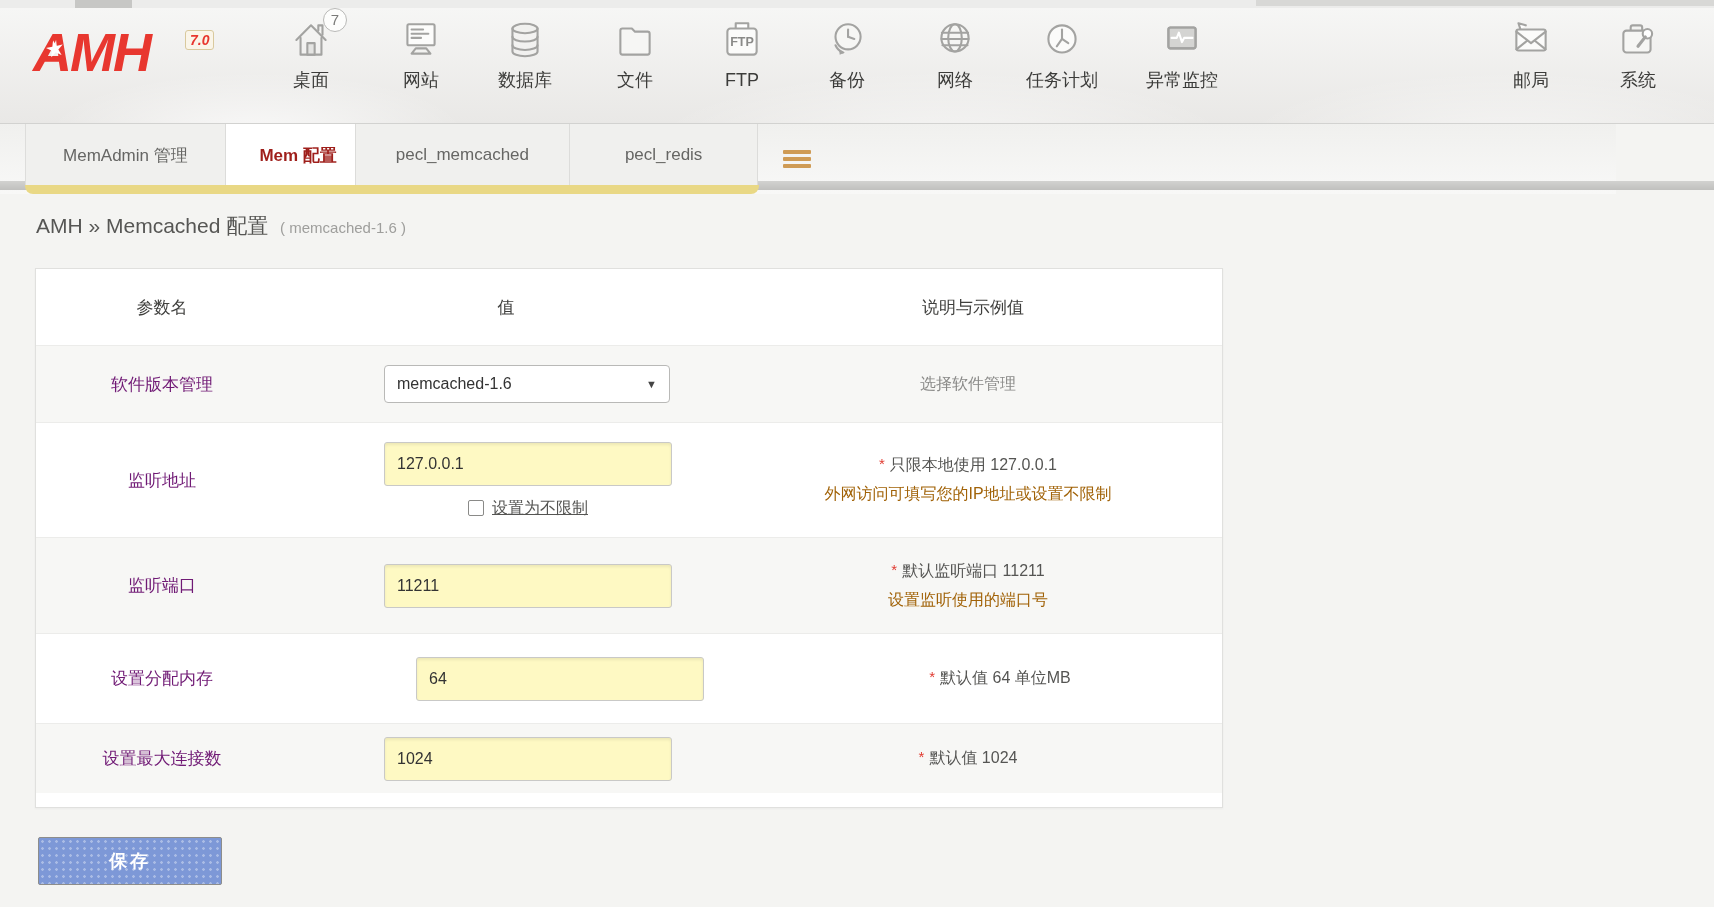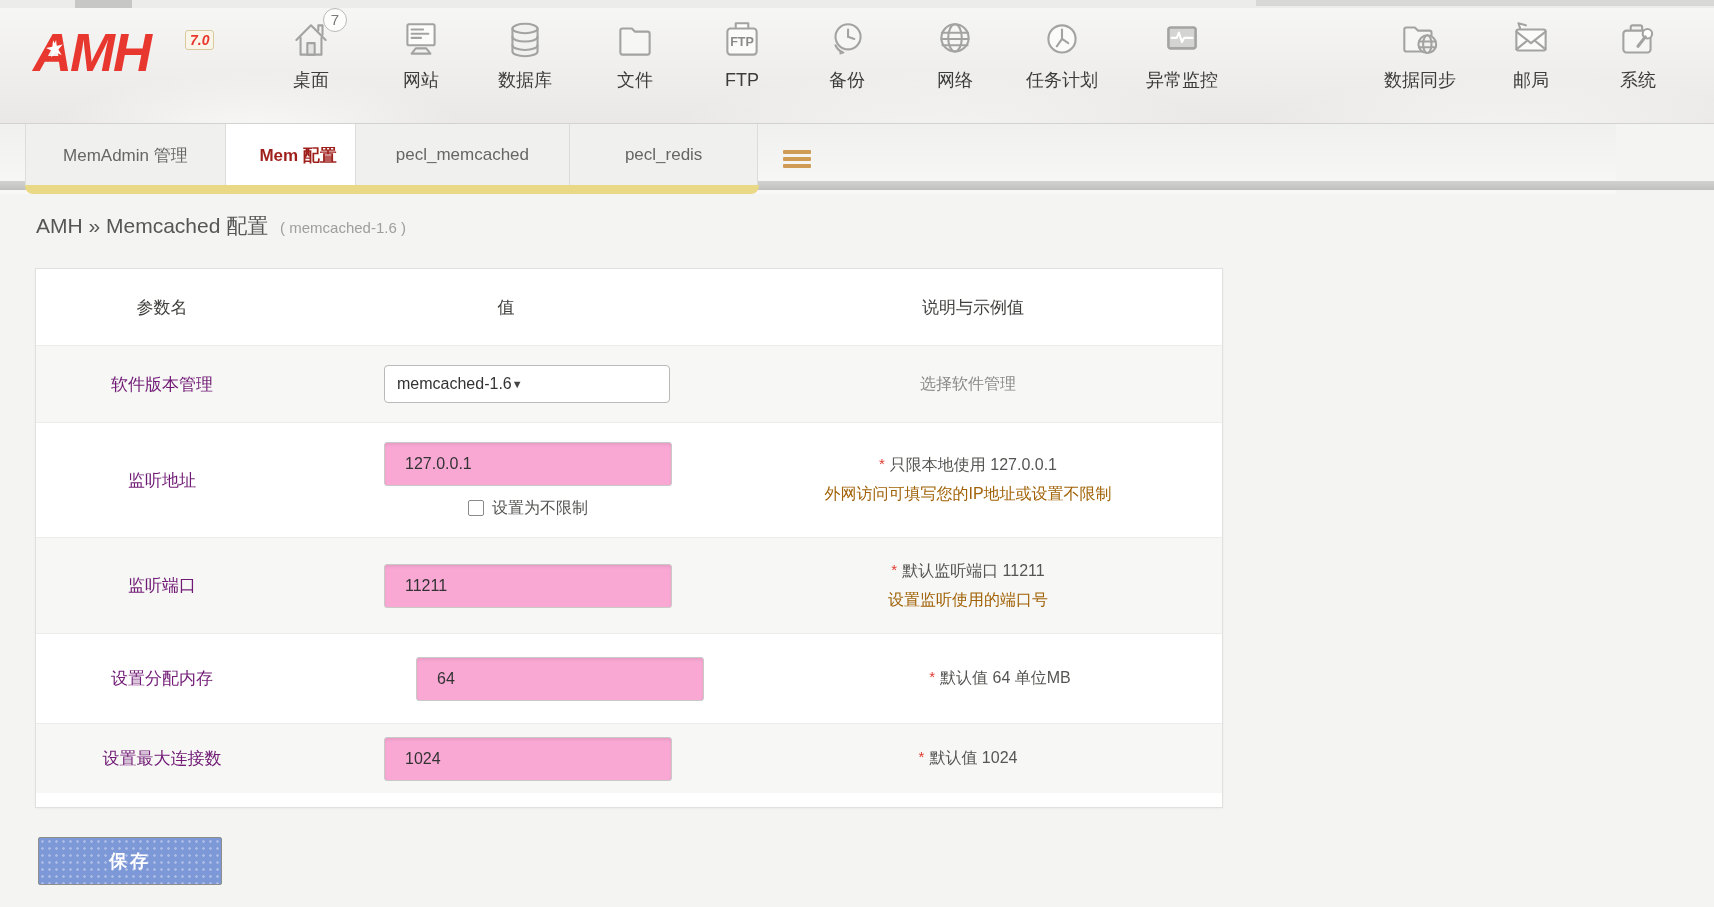--- a/index.html
+++ b/index.html
@@ -61,29 +61,29 @@
   .row + .row{border-top:1px solid #ececea;}
   .row .param{text-align:center;font-size:17px;color:#701a75;}
   .row .valcell{padding-left:96px;}
   .row .desccell{text-align:center;font-size:16px;color:#555553;padding-right:10px;}
   .desc2{color:#a16207;margin-top:8px;font-size:16px;}
   .req{color:#e0392f;margin-right:5px;font-size:15px;vertical-align:1px;}
   .muted{color:#8a8a88;}
   #hdr{height:76px;}
   #hdr div{font-size:17px;color:#3f3f3d;text-align:center;}
   #row1{height:77px;} #row2{height:115px;} #row3{height:96px;} #row4{height:90px;gap:32px;} #row5{height:70px;}
-  .tinput{width:288px;height:44px;border:1px solid #c9c9c7;border-radius:3px;background:#f9a8d4;
-    box-shadow:inset 0 2px 3px rgba(0,0,0,.07);padding:0 20px;font-size:16px;color:#333;outline:none;}
+  .tinput{width:288px;height:44px;border:1px solid #c9c9c7;border-radius:3px;background:#fef9c3;
+    box-shadow:inset 0 2px 3px rgba(0,0,0,.07);padding:0 12px;font-size:16px;color:#333;outline:none;}
   .selectbox{width:286px;height:38px;border:1px solid #b9b9b7;border-radius:4px;background:#fff;
-    display:flex;align-items:center;padding:5px 12px;cursor:pointer;}
+    display:flex;align-items:center;justify-content:space-between;padding:5px 12px;cursor:pointer;}
   .selectbox .sval{font-size:16px;color:#333;}
   .selectbox .chev{font-size:11px;color:#444;}
   .cbline{width:288px;margin-top:12px;display:flex;align-items:center;justify-content:center;}
   .cbbox{width:16px;height:16px;border:1px solid #8a8a88;border-radius:2px;background:#fff;cursor:pointer;}
-  .cblabel{margin-left:8px;font-size:16px;color:#555553;}
+  .cblabel{margin-left:8px;font-size:16px;color:#555553;text-decoration:underline;}
 
   
   #savebtn{position:absolute;left:38px;top:837px;width:184px;height:48px;
     background-color:#7d98d7;
     background-image:radial-gradient(rgba(255,255,255,.35) 1px, transparent 1.6px);
     background-size:7px 7px;
     border:1px solid #8d8d8b;border-radius:2px;color:#fff;font-size:18px;font-weight:bold;
     letter-spacing:3px;cursor:pointer;}
 </style>
 </head>
@@ -199,32 +199,20 @@
         <svg width="46" height="46" viewBox="0 0 44 44" class="licon">
           <rect x="9" y="10" width="26" height="20" rx="2" fill="#d4d4d2"></rect>
           <polyline points="12,20 17,20 19,15 22,24 24,20 32,20" stroke="#ffffff"></polyline>
           <rect x="9" y="10" width="26" height="20" rx="2" fill="none"></rect>
         </svg>
       </div>
       <div class="lbl">异常监控</div>
     </div>
 
 
-    <div class="nav-item" style="left:1420px">
-      <div class="ic">
-        <svg width="46" height="46" viewBox="0 0 44 44" class="licon">
-          <path d="M7 12 a2 2 0 0 1 2 -2 h8 l3 3 h11 a2 2 0 0 1 2 2 v16 a2 2 0 0 1 -2 2 H9 a2 2 0 0 1 -2 -2 z" fill="#f6f6f4"></path>
-          <circle cx="29" cy="26" r="8.5" fill="#f2f2f0"></circle>
-          <ellipse cx="29" cy="26" rx="4" ry="8.5"></ellipse>
-          <line x1="21" y1="23.5" x2="37" y2="23.5"></line>
-            <line x1="21" y1="29" x2="37" y2="29"></line>
-        </svg>
-      </div>
-      <div class="lbl">数据同步</div>
-    </div>
 
     <div class="nav-item" style="left:1638px">
       <div class="ic">
         <svg width="46" height="46" viewBox="0 0 44 44" class="licon">
           <path d="M15 13 v-3 a2 2 0 0 1 2 -2 h7 a2 2 0 0 1 2 2 v3" fill="#f2f2f0"></path>
           <rect x="8" y="13" width="26" height="21" rx="3" fill="#f6f6f4"></rect>
           <circle cx="31" cy="16" r="4.5" fill="#fff"></circle>
           <path d="M29 19 L22 28" stroke-width="3"></path>
         </svg>
       </div>

